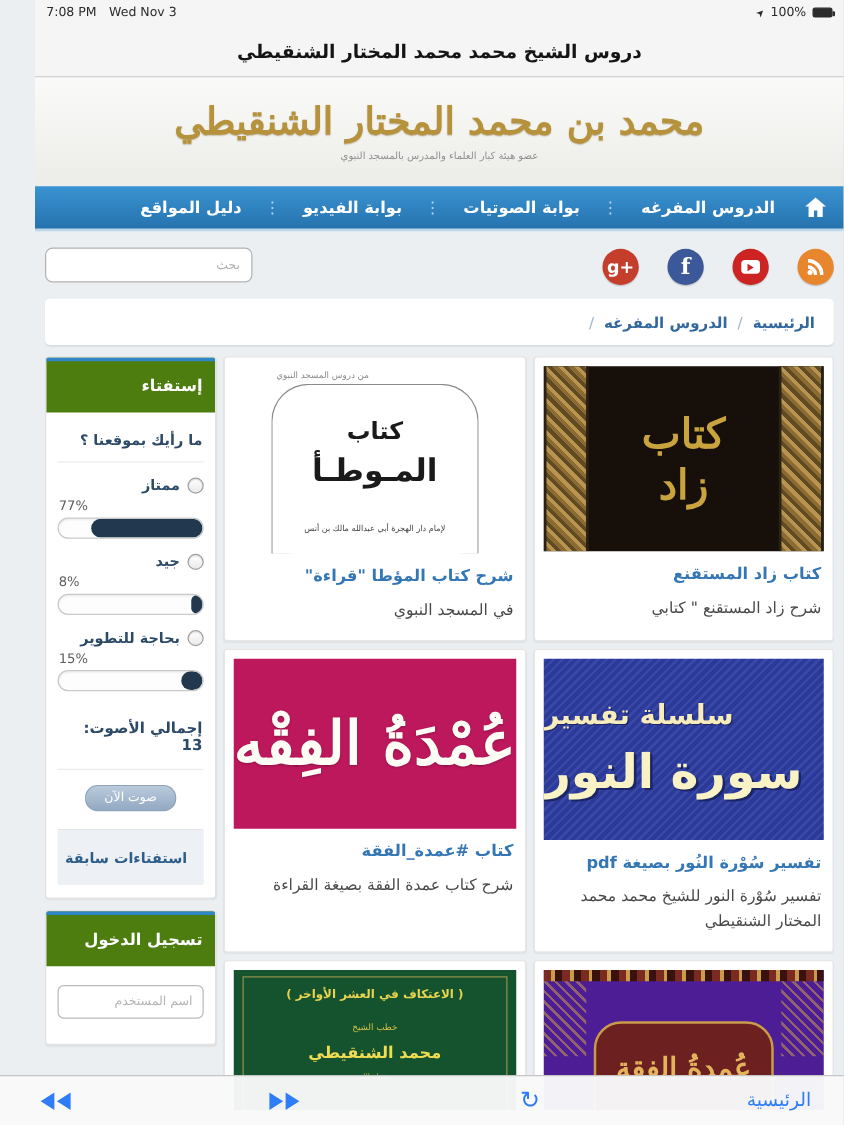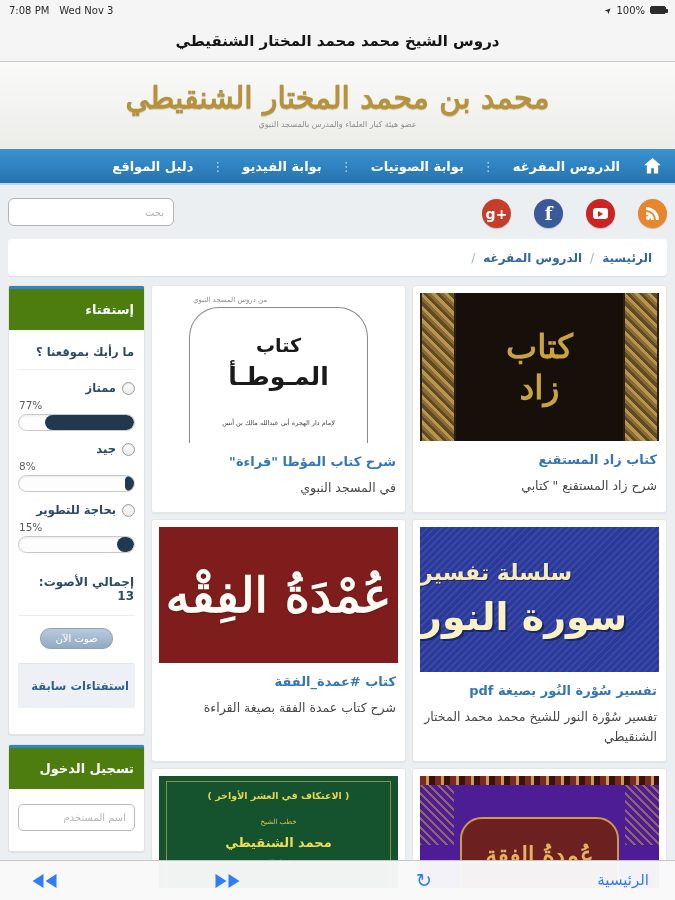--- a/index.html
+++ b/index.html
@@ -2,20 +2,21 @@
 <html lang="ar" dir="ltr"><head>
 <meta charset="utf-8">
 <style>
   * { box-sizing: border-box; margin: 0; padding: 0; }
   html,body { background:#d8d8d8; }
   .screen {
     width: 675px; height: 900px; margin: 0 auto; position: relative;
     overflow: hidden; background: #ecEFf2; background:#ecef f2;
     background-color:#eceff2;
     font-family: "DejaVu Sans", sans-serif;
+    padding-left: 28px;
   }
   
   .status-bar {
     height: 20px; background:#f5f5f5; display:flex; align-items:center;
     justify-content:space-between; padding:0 9px; font-size:10px; color:#2b2b2b;
   }
   .status-left { display:flex; gap:10px; }
   .status-right { display:flex; align-items:center; gap:5px; }
   .loc-arrow { font-size:8px; transform:rotate(-45deg); display:inline-block; color:#2b2b2b; }
   .battery { width:16px; height:8px; border:1px solid #2b2b2b; border-radius:2px; background:#2b2b2b; position:relative; }
@@ -101,21 +102,21 @@
   
   .cover-muw { height:150px; background:#fff; }
   .muw-top { font-size:7px; color:#8a8a8a; text-align:left; padding:3px 0 0 34px; }
   .muw-frame { margin:3px 30px 0; height:136px; border:1px solid #8a8a8a;
     border-bottom:none; border-radius:30px 30px 0 0; display:flex; flex-direction:column;
     align-items:center; padding-top:26px; }
   .muw-l1 { font-size:19px; font-weight:bold; color:#1a1a1a; }
   .muw-l2 { font-size:25px; font-weight:bold; color:#1a1a1a; margin-top:6px; letter-spacing:1px; }
   .muw-bottom { font-size:6.5px; color:#444; margin-top:28px; }
   
-  .cover-umg { height:136px; background:#7f1d1d; display:flex; align-items:center; justify-content:center; }
+  .cover-umg { height:136px; background:#be185d; display:flex; align-items:center; justify-content:center; }
   .umg-text { font-family:"DejaVu Serif",serif; font-weight:bold; color:#fdfdf5;
     font-size:48px; white-space:nowrap; text-shadow:0 1px 2px rgba(0,0,0,.25); }
   
   .cover-nur { height:145px; background:#2d3da0;
     background-image:repeating-linear-gradient(135deg, rgba(255,255,255,.06) 0 2px, rgba(0,0,0,.05) 2px 5px);
     display:flex; flex-direction:column; align-items:flex-end; justify-content:center; gap:10px; }
   .nur-l1 { color:#f6ecbc; font-size:22px; font-weight:bold; text-shadow:1px 1px 0 #1b2566; }
   .nur-l2 { color:#f9f2c4; font-size:38px; font-weight:bold; text-shadow:2px 2px 0 #1b2566; }
   
   .cover-iti { height:112px; background:#14532d; }
@@ -153,21 +154,21 @@
   .opt-pct { direction:ltr; text-align:left; color:#5c5c5c; font-size:10.5px; margin:4px 1px 3px; }
   .bar { height:17px; border:1px solid #c9c9c9; border-radius:10px; background:#fdfdfd;
     overflow:hidden; direction:rtl; box-shadow:inset 0 1px 2px rgba(0,0,0,.08); }
   .bar-fill { height:100%; background:#22384e; border-radius:10px; min-width:9px; }
   .poll-total { color:#2c4a68; font-size:12px; font-weight:bold; text-align:right;
     padding:12px 1px; border-bottom:1px solid #ececec; margin-top:10px; direction:rtl; }
   .vote-btn { display:block; margin:12px auto 14px; background:linear-gradient(#b9cadc,#93a9c2);
     color:#fff; border:1px solid #8da3bc; border-radius:10px; font-size:10px;
     padding:4px 14px; cursor:pointer; font-family:"DejaVu Sans",sans-serif; }
   .prev-polls { background:#edf0f4; color:#2d5f8a; font-size:11.5px; font-weight:bold;
-    text-align:right; padding:15px 6px; margin:10px 0 20px; border-radius:2px;
+    text-align:left; padding:15px 6px; margin:10px 0 4px; border-radius:2px;
     border-top:1px solid #e4e4e4; cursor:pointer; }
   .login-input { width:100%; height:27px; border:1px solid #bbb; border-radius:5px;
     background:#fff; font-size:10px; padding:0 8px; direction:rtl; color:#333;
     margin:6px 0 14px; font-family:"DejaVu Sans",sans-serif; outline:none; }
   .login-input::placeholder { color:#b5b5b5; }
   
   .bottom-bar { position:absolute; left:0; right:0; bottom:0; height:40px;
     background:rgba(249,249,249,.97); border-top:1px solid #c6c6c6; z-index:20; }
   .bb-back { position:absolute; left:31px; top:12px; cursor:pointer; }
   .bb-fwd  { position:absolute; left:214px; top:12px; cursor:pointer; }

